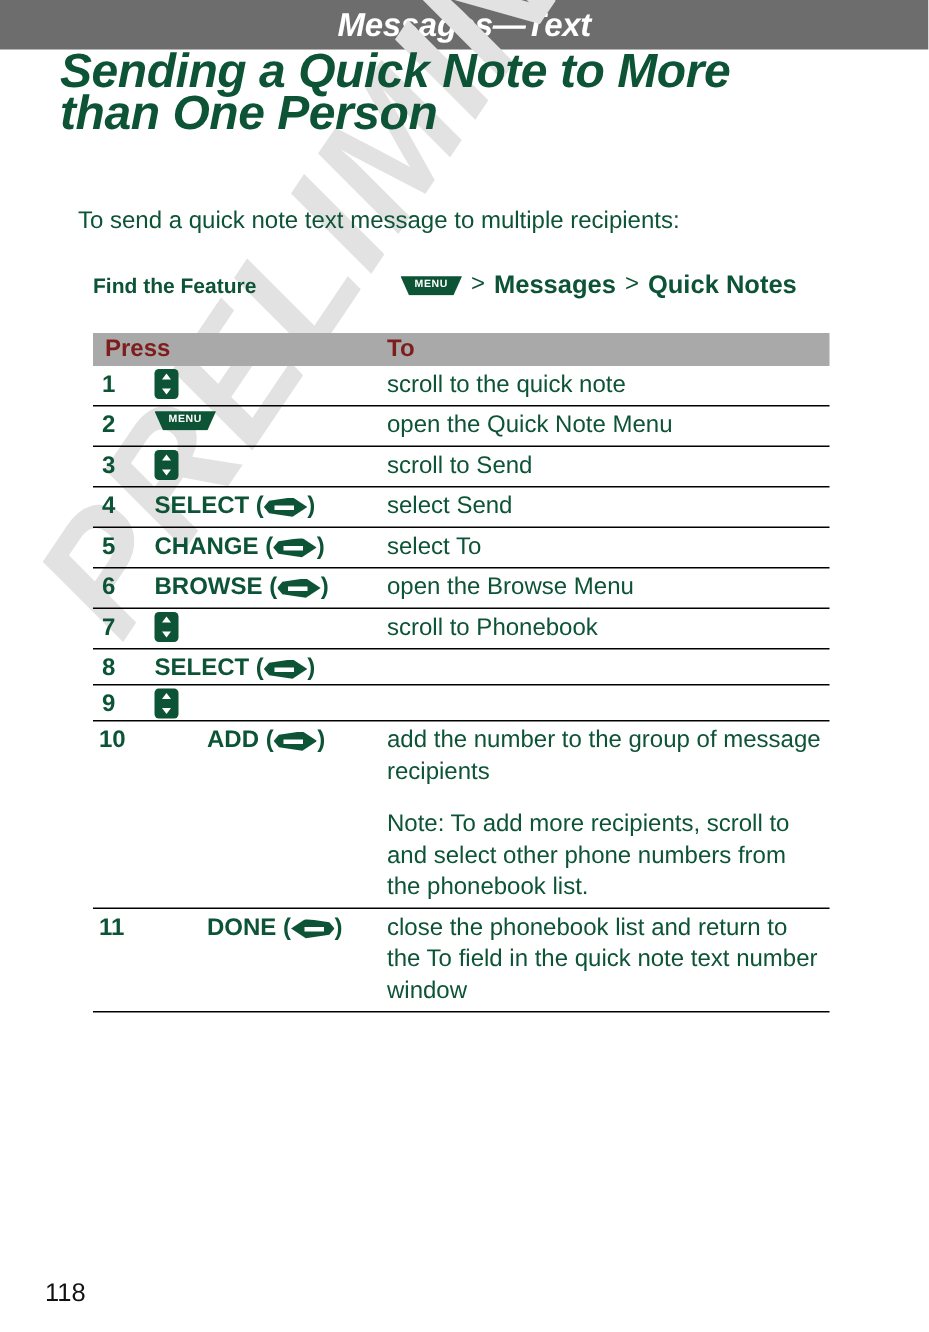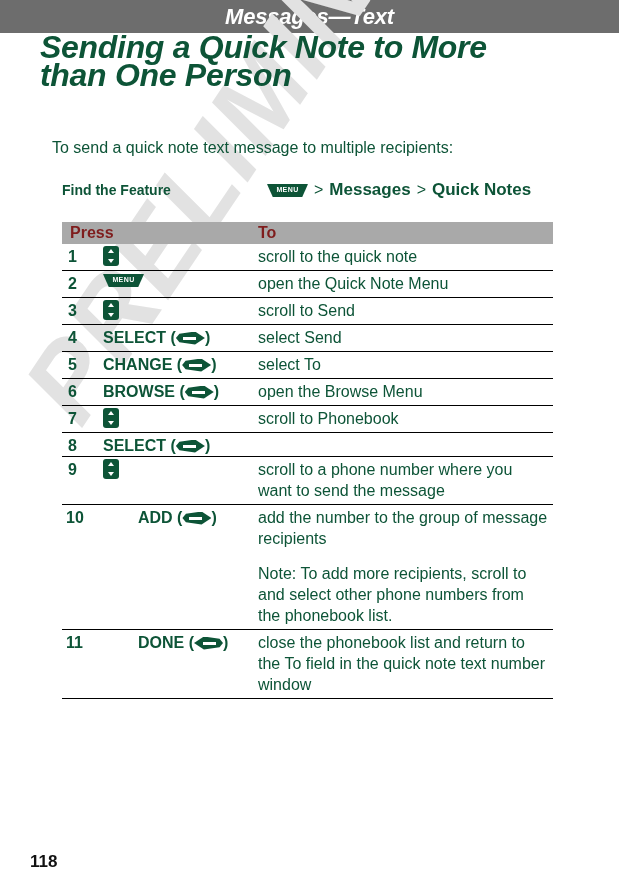--- a/index.html
+++ b/index.html
@@ -277,21 +277,21 @@
   .row .desc b { font-weight: normal; }
   .row .desc .note-p { margin-top: 14px; }
 
   
   .page-number {
     position: absolute;
     left: 30px;
     top: 852px;
     color: #111111;
     font-size: 17px;
-    font-weight: bold;
+    font-weight: normal;
     line-height: 20px;
   }
 </style>
 </head>
 <body>
 
 <div class="header-bar"></div>
 <div class="header-title">Messages—Text</div>
 
 <div class="watermark">PRELIMINARY</div>
@@ -423,23 +423,20 @@
         </span>
       <span class="paren">)</span>
     </div>
   </div>
 
   <div class="row">
     <div class="num">9</div>
     <div class="key">
       <span class="scroll-key"></span>
     </div>
-    <div class="desc">
-      <span>scroll to a phone number where you want to send the message</span>
-    </div>
   </div>
 
   <div class="row">
     <div class="num wide">10</div>
     <div class="key indent">
       <span>ADD</span>
       <span class="paren">&nbsp;(</span>
       <span class="soft-key right">
           <span class="body"></span>
           <span class="slot"></span>

